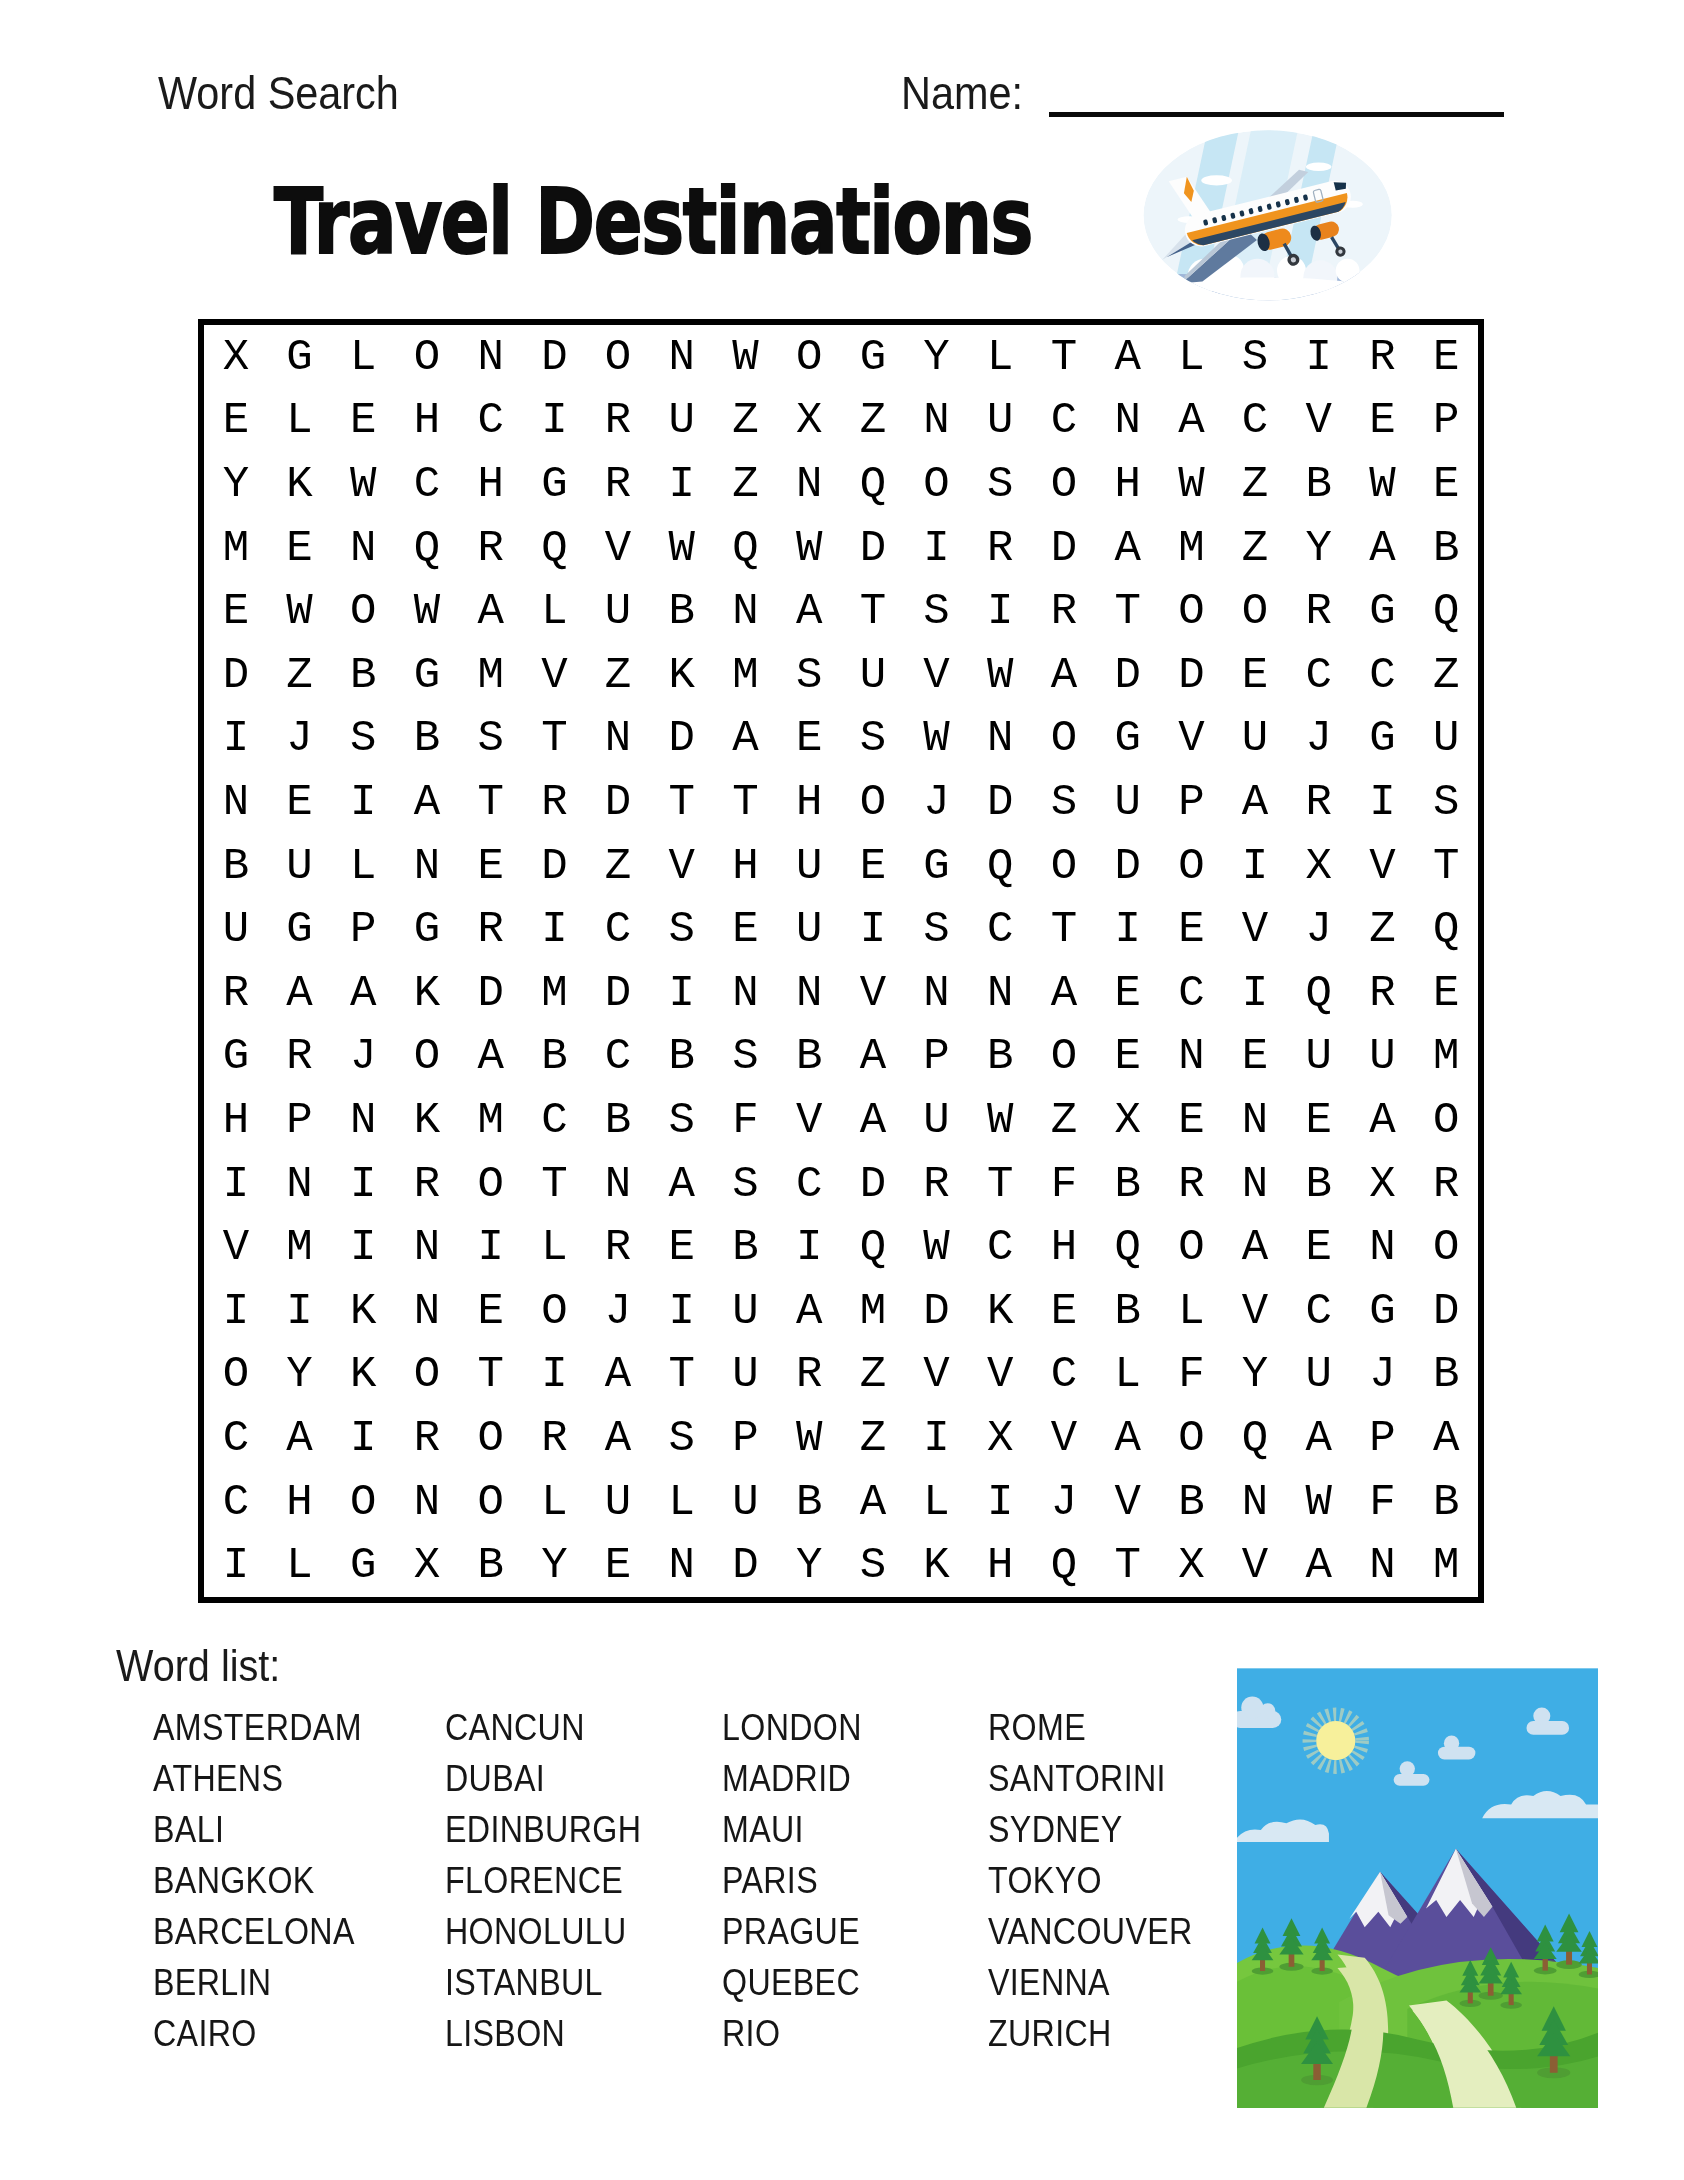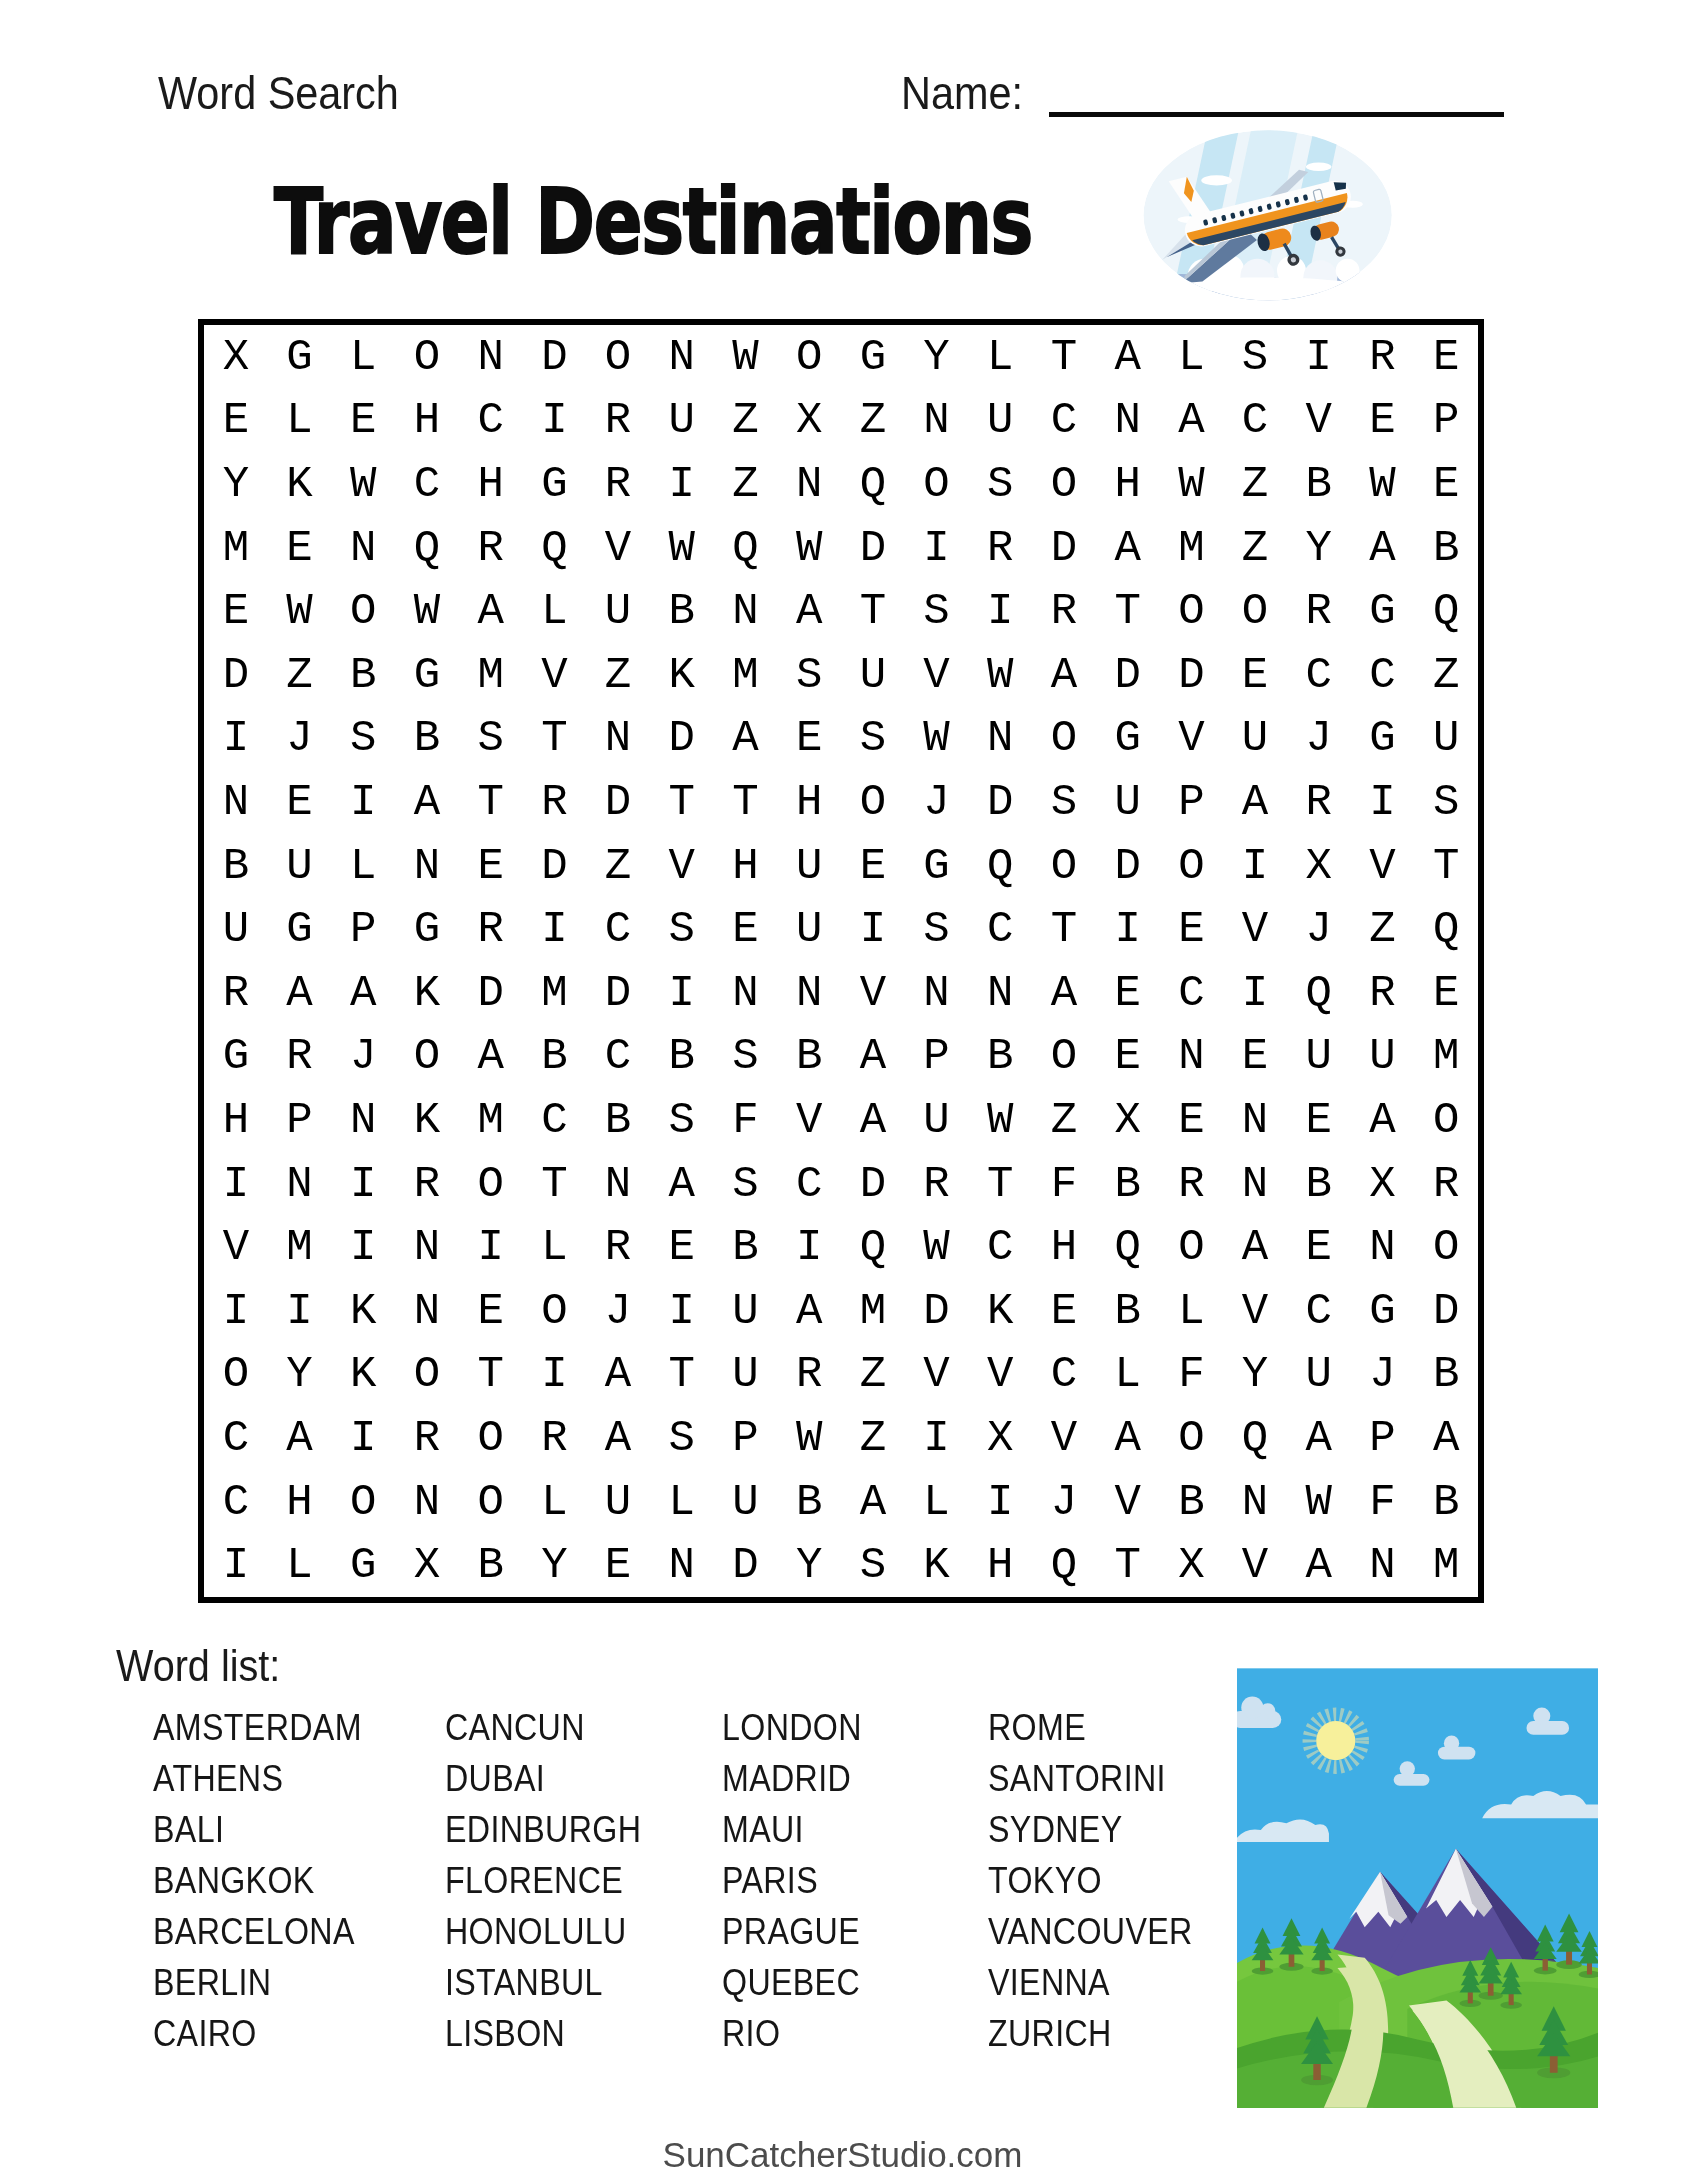--- a/index.html
+++ b/index.html
@@ -643,16 +643,15 @@
       <use href="#tree" transform="translate(274,368) scale(0.85)"></use>
       <use href="#tree" transform="translate(298,356) scale(0.95)"></use>
       <use href="#tree" transform="translate(322,370) scale(0.85)"></use>
       <use href="#tree" transform="translate(362,328) scale(0.9)"></use>
       <use href="#tree" transform="translate(390,318) scale(1.0)"></use>
       <use href="#tree" transform="translate(414,334) scale(0.85)"></use>
       <use href="#tree" transform="translate(372,436) scale(1.3)"></use>
     </svg>
   </div>
 
-  <div class="footer">SunCatcherStudio.com</div>
 
 </div>
 
 
 </body></html>

